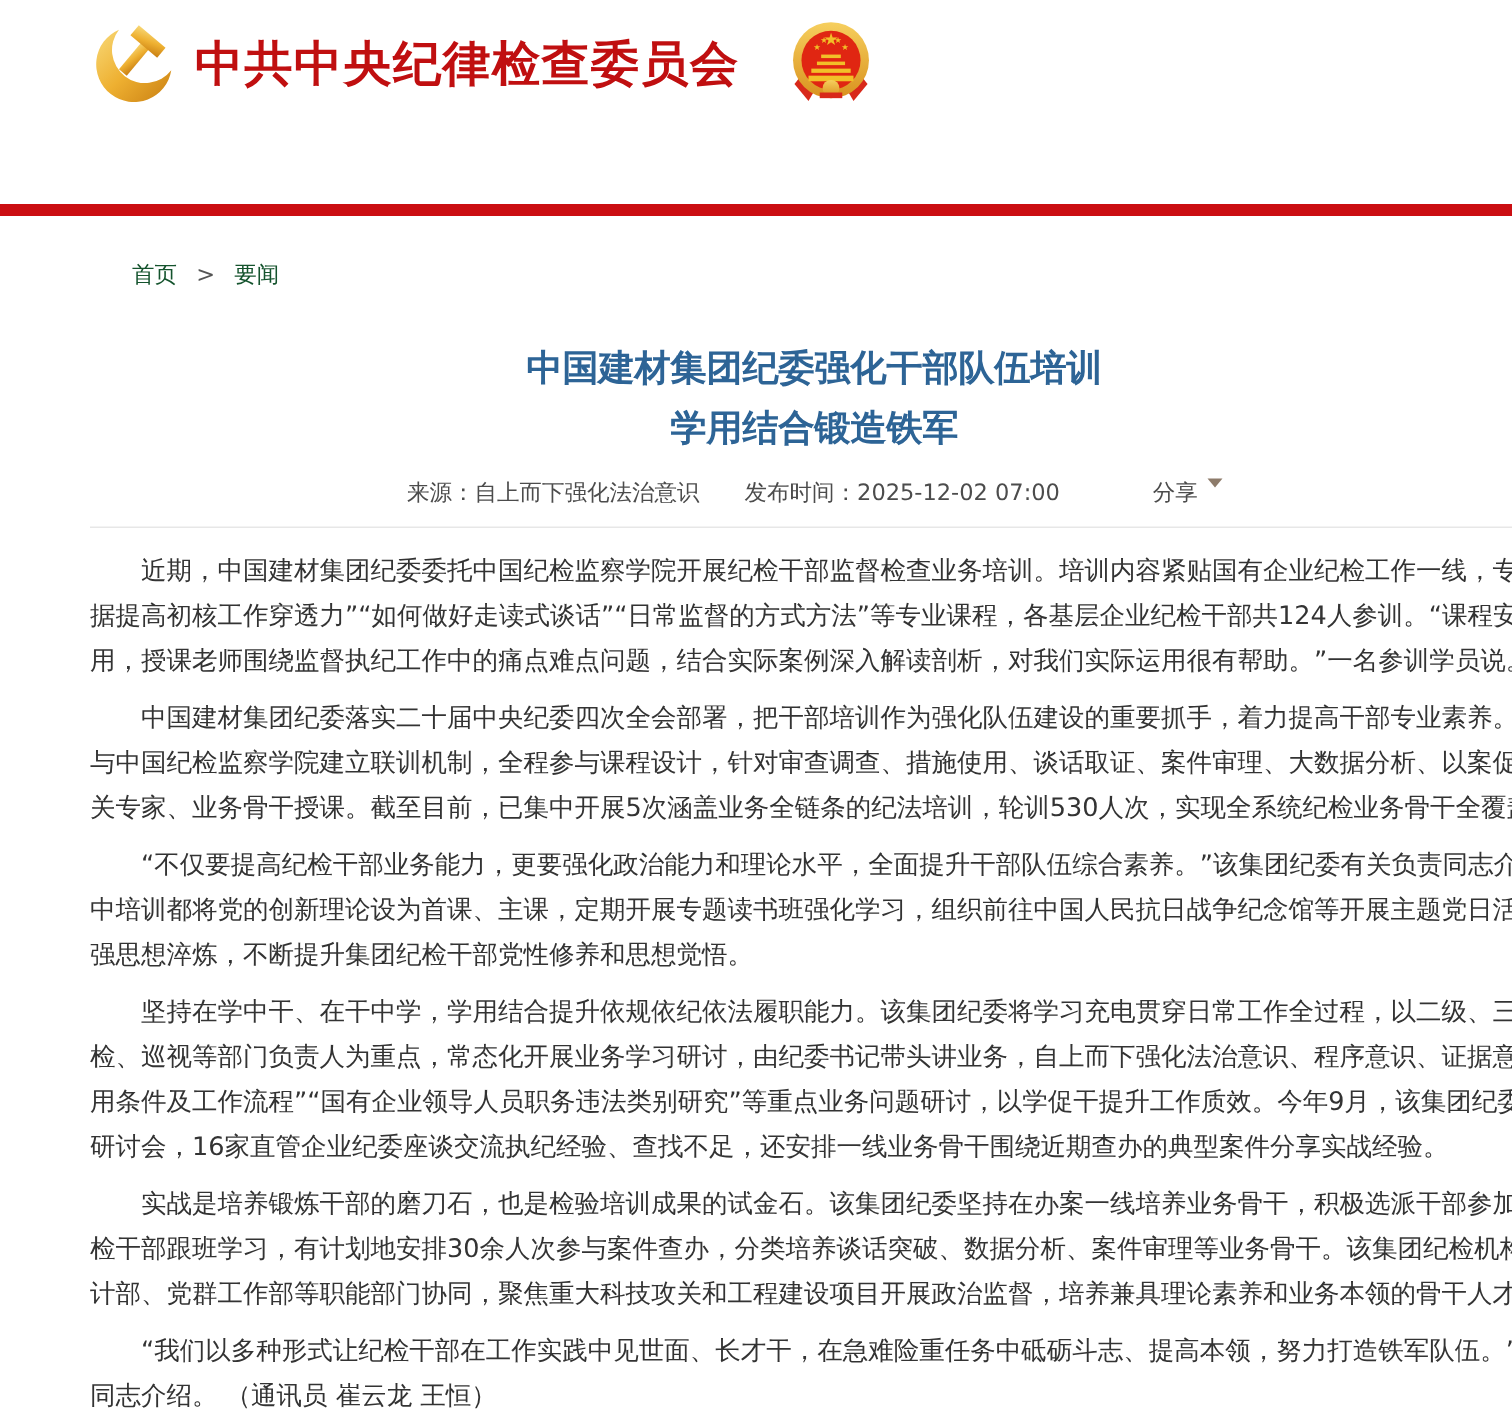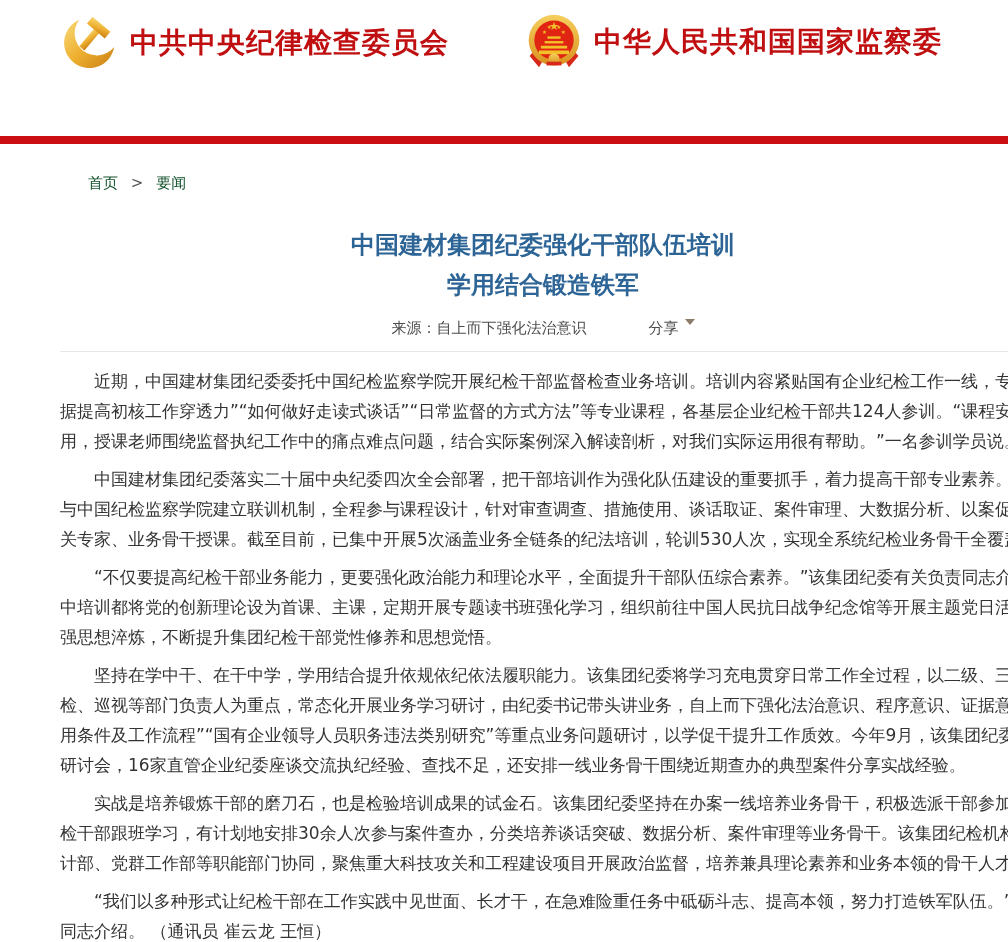--- a/index.html
+++ b/index.html
@@ -12,21 +12,21 @@
     font-family:"DejaVu Sans","Liberation Sans",sans-serif;}
   .page{position:relative;width:1008px;height:942px;background:#fff;}
 
   
   header{position:relative;height:136px;background:#fff;}
   .brand{position:absolute;top:12px;display:flex;align-items:center;cursor:pointer;}
   .brand-ccdi{left:58px;}
   .brand-nsc{left:524px;}
   .brand svg{display:block;margin-right:10px;}
   .brand-title{font-family:Liberation Sans, sans-serif;font-weight:bold;
-    font-size:28px;color:var(--header_red);letter-spacing:1px;white-space:nowrap;}
+    font-size:32px;color:var(--header_red);letter-spacing:1px;white-space:nowrap;}
   .red-bar{height:8px;width:1008px;background:var(--bar_red);}
 
   
   main{position:relative;padding-left:60px;width:1070px;}
   .breadcrumb{margin:30px 0 0 28px;font-size:15px;color:#333;}
   .breadcrumb a{color:#14532d;text-decoration:none;cursor:pointer;}
   .breadcrumb .sep{margin:0 8px;color:#555;}
 
   article{width:966px;}
   h1{margin-top:32px;text-align:center;font-size:24px;line-height:40px;
@@ -89,41 +89,41 @@
         <text x="27" y="18" font-size="6" text-anchor="middle" fill="#f2c028">★</text>
         <text x="37" y="18" font-size="6" text-anchor="middle" fill="#f2c028">★</text>
         <text x="42" y="23" font-size="6" text-anchor="middle" fill="#f2c028">★</text>
         <rect x="25" y="26" width="14" height="2.5" fill="#f2c028"></rect>
         <rect x="22" y="31" width="20" height="2.5" fill="#f2c028"></rect>
         <rect x="18" y="36" width="28" height="3" fill="#f2c028"></rect>
         <rect x="16" y="41" width="32" height="4" fill="#f2c028"></rect>
         <circle cx="32" cy="50" r="6" fill="url(#g2)"></circle>
         <rect x="24" y="53" width="16" height="4" fill="#d8281a"></rect>
       </svg>
-      <div class="brand-title">中华人民共和国国家监察委</div>
     </div>
   </header>
 
   <div class="red-bar"></div>
 
   <main>
     <nav class="breadcrumb">
       <a>首页</a>
       <span class="sep">&gt;</span>
       <a>要闻</a>
     </nav>
 
     <article>
       <h1>
         <span class="t-line">中国建材集团纪委强化干部队伍培训</span>
         <span class="t-line">学用结合锻造铁军</span>
       </h1>
 
       <div class="meta">
         <span class="m-source"><span>来源：</span><span>自上而下强化法治意识</span></span>
+        <span class="m-time"><span>发布时间：</span><span>2025-12-02 07:00</span></span>
         <span class="share">
             <span>分享</span>
             <span class="tri"></span>
           </span>
       </div>
 
       <hr class="divider">
 
       <div id="article-body">
           <div class="para">

